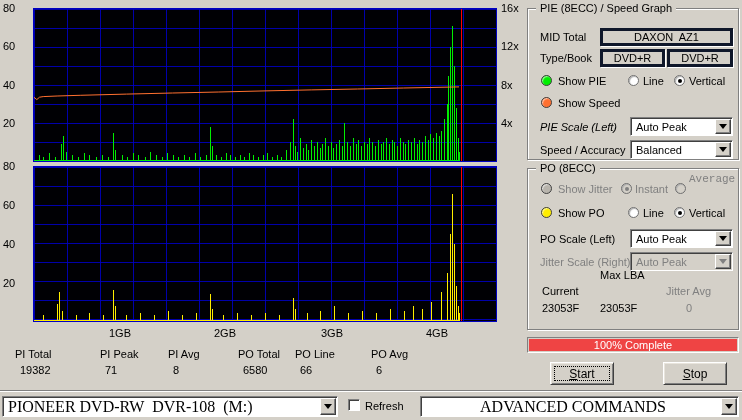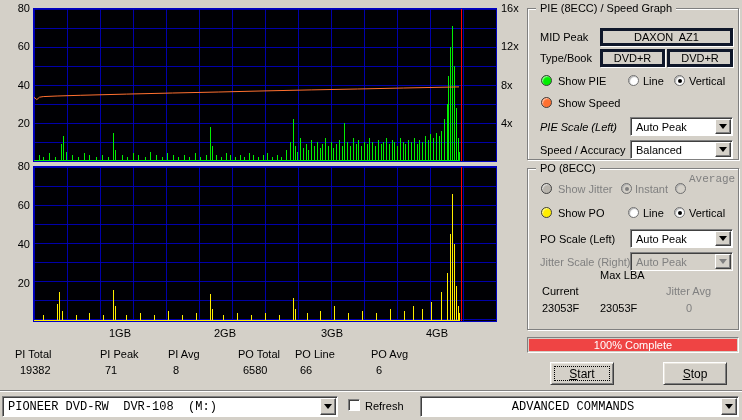--- a/index.html
+++ b/index.html
@@ -16,21 +16,21 @@
     background:#000004;
     border:1px solid #0000c0;
     background-image:
       repeating-linear-gradient(to right, rgba(0,0,200,.85) 0 1px, transparent 1px 33px),
       repeating-linear-gradient(to bottom, rgba(0,0,200,.85) 0 1px, transparent 1px 19px);
   }
   #plot-top { top:8px; height:154px; }
   #plot-bottom { top:166px; height:156px; }
   .plot svg { position:absolute; left:0; top:0; width:100%; height:100%; }
 
-  .ylabel { position:absolute; left:3px; width:27px; text-align:right; height:12px; line-height:12px; }
+  .ylabel { position:absolute; left:3px; width:27px; text-align:left; height:12px; line-height:12px; }
   .ylabel-r { position:absolute; left:501px; width:26px; text-align:left; height:12px; line-height:12px; }
   .xlabel { position:absolute; top:327px; width:34px; text-align:center; }
 
   
   .stats {
     position:absolute; left:15px; top:348px;
     display:grid; grid-template-columns:85px 68px 70px 57px 76px 60px;
     grid-auto-rows:16px;
   }
   .stats .val { padding-left:5px; }
@@ -90,21 +90,21 @@
 
   .progress {
     position:absolute; left:527px; top:337px; width:212px; height:16px;
     border:1px solid; border-color:#808080 #ffffff #ffffff #808080;
     background:#d4d0c8;
   }
   .progress-fill { position:absolute; inset:1px; display:flex; align-items:center; justify-content:center; color:#ffffff; }
 
   .divider { position:absolute; left:0; right:0; top:390px; height:2px; border-top:1px solid #808080; border-bottom:1px solid #ffffff; }
 
-  .mono { font-family:Liberation Mono, monospace; font-size:12px; }
+  .mono { font-family:Liberation Serif, serif; font-size:16px; }
 
   .checkbox { position:absolute; width:12px; height:12px; background:#ffffff; border:1px solid; border-color:#808080 #ffffff #ffffff #808080; box-shadow:inset 1px 1px 0 #404040; }
 </style>
 </head>
 <body>
 
 <div id="plot-top" class="plot">
   <svg id="svg-top" viewBox="0 0 462 152" preserveAspectRatio="none" shape-rendering="crispEdges">
       <rect x="0" y="150.5" width="425.04" height="1.5" fill="#00ee00"></rect>
       <line x1="5.5" x2="5.5" y1="152" y2="146.3" stroke="#00ee00" stroke-width="1"></line>
@@ -307,21 +307,21 @@
   <span class="val">71</span>
   <span class="val">8</span>
   <span class="val">6580</span>
   <span class="val">66</span>
   <span class="val">6</span>
 </div>
 
 <div class="groupbox" style="left:527px; top:8px; width:212px; height:152px;">
   <div class="groupbox-title">PIE (8ECC) / Speed Graph</div>
 
-  <div class="lbl" style="left:12px; top:22px;">MID Peak</div>
+  <div class="lbl" style="left:12px; top:22px;">MID Total</div>
   <div class="fieldbox" style="left:72px; top:19px; width:133px; height:18px;">DAXON  AZ1</div>
 
   <div class="lbl" style="left:12px; top:43px;">Type/Book</div>
   <div class="fieldbox" style="left:72px; top:40px; width:65px; height:18px;">DVD+R</div>
   <div class="fieldbox" style="left:139px; top:40px; width:66px; height:18px;">DVD+R</div>
 
   <span class="led" style="left: 13px; top: 66px; background: rgb(0, 238, 0);"></span>
   <div class="lbl" style="left:30px; top:66px;">Show PIE</div>
   <span class="radio" style="left:100px; top:66px;"></span>
   <div class="lbl" style="left:115px; top:66px;">Line</div>

